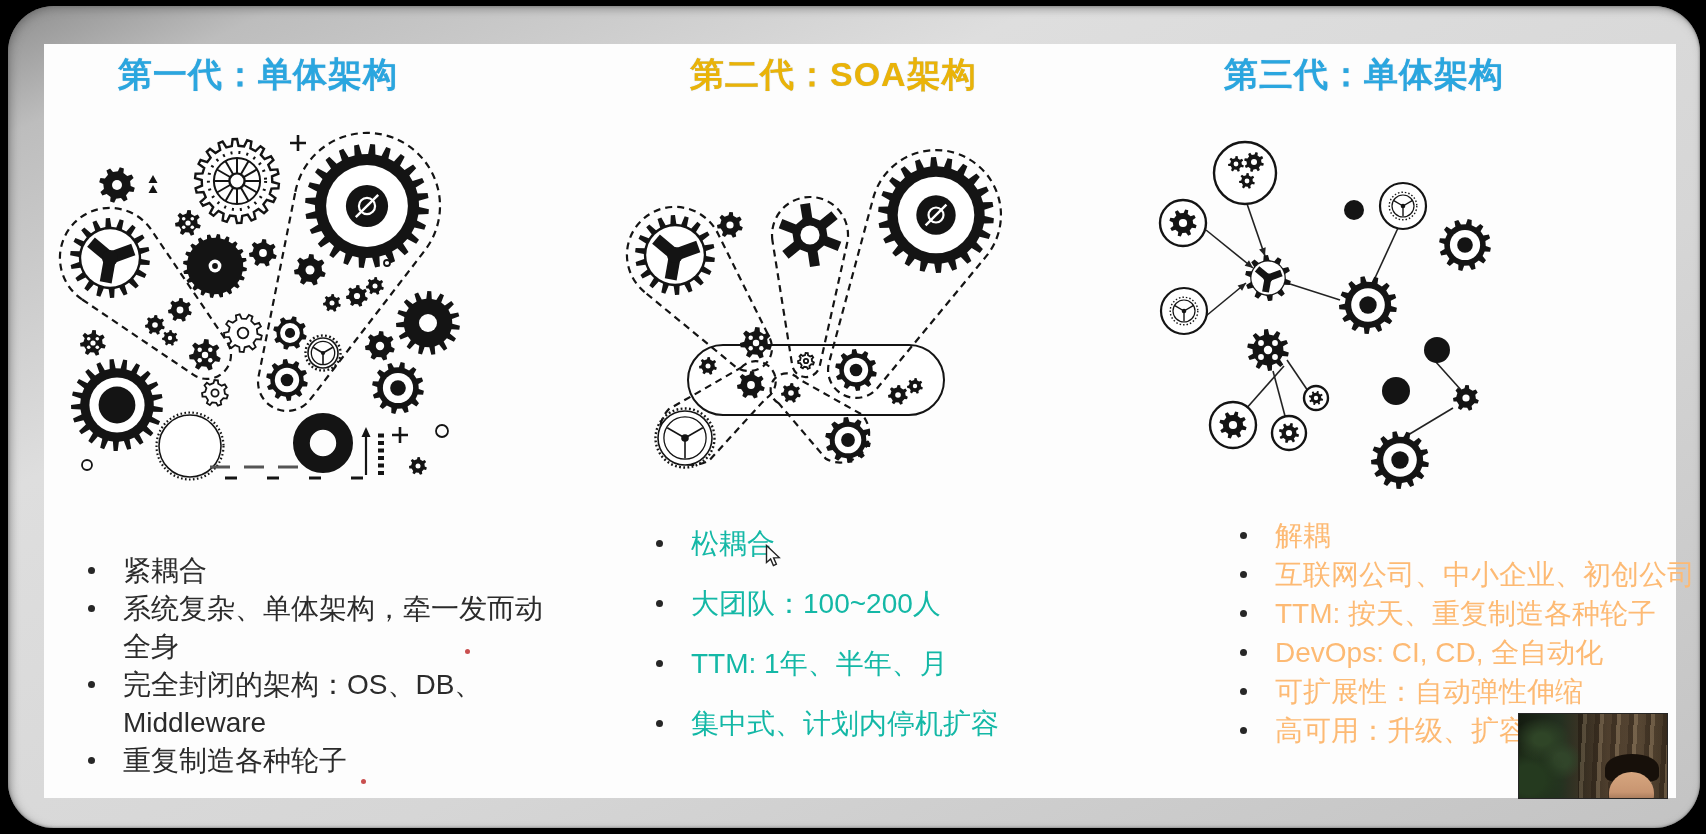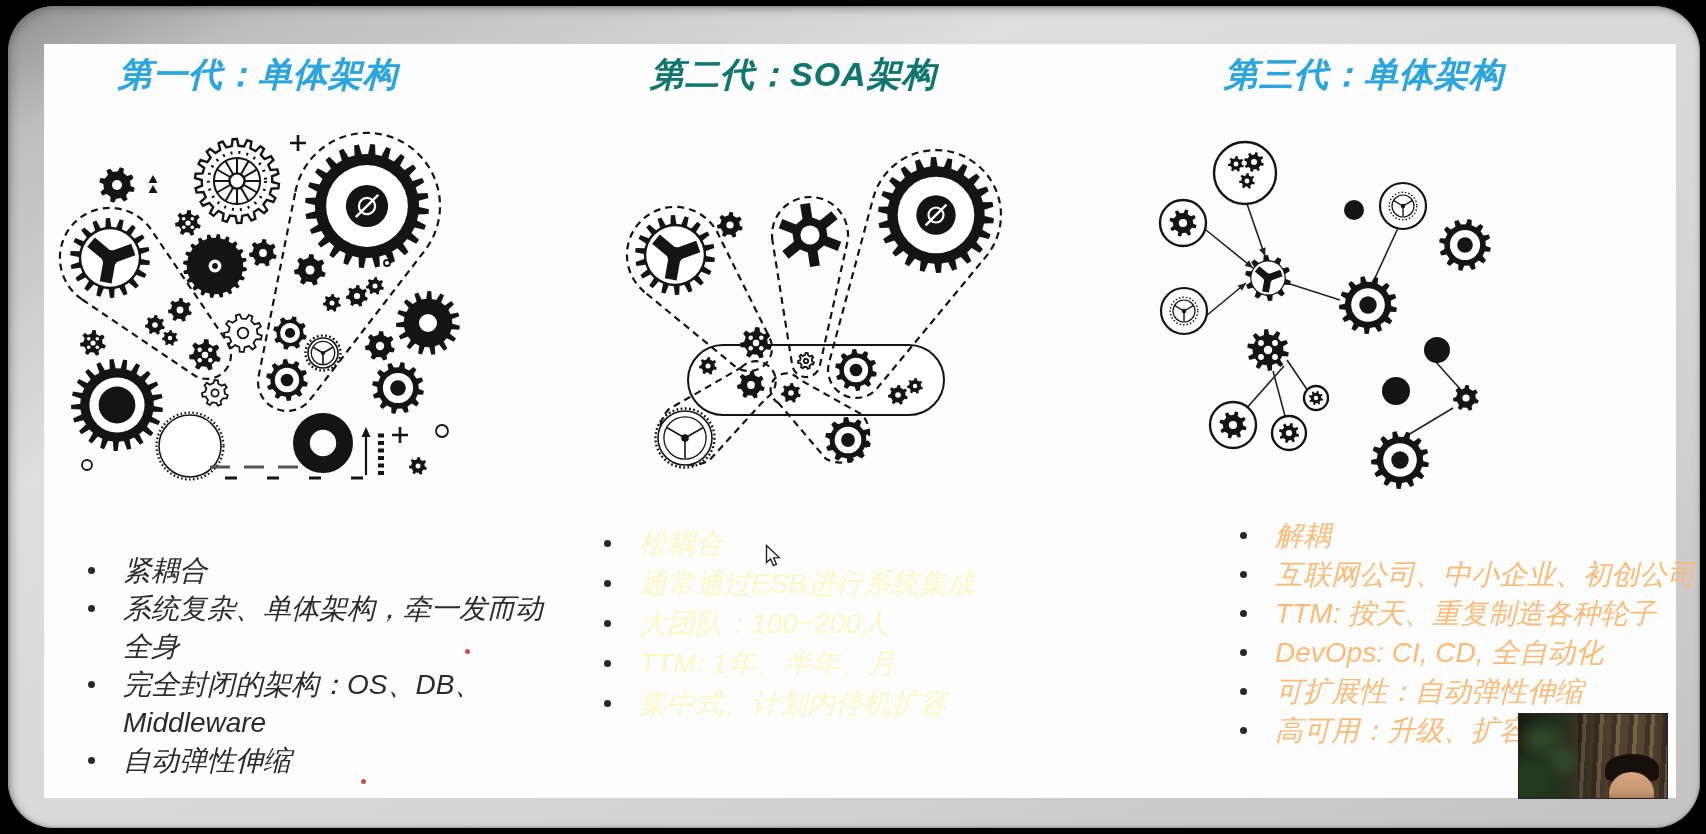--- a/index.html
+++ b/index.html
@@ -1,18 +1,18 @@
 <!DOCTYPE html>
 <html><head>
 <meta charset="utf-8">
 <style>
   html,body{margin:0;padding:0;background:#000;}
   body{width:1706px;height:834px;position:relative;overflow:hidden;
        font-family:"Liberation Sans","DejaVu Sans",sans-serif;}
-  .stage{position:absolute;left:0;top:0;width:1706px;height:834px;background:#000;font-style:italic;}
+  .stage{position:absolute;left:0;top:0;width:1706px;height:834px;background:#000;}
   .window{position:absolute;left:8px;top:6px;width:1692px;height:822px;border-radius:46px;
           background:linear-gradient(155deg,#8f8f8f 0%,#bdbdbd 8%,#dedede 30%,#d6d6d6 62%,#c3c3c3 100%);
           box-shadow:inset 0 0 3px #6d6d6d, inset 3px 3px 8px rgba(95,95,95,.55);}
   .slide{position:absolute;left:36px;top:38px;width:1632px;height:754px;background:#fdfdfd;}
   .col-title{position:absolute;top:52px;font-size:34px;font-weight:700;letter-spacing:1px;
              text-shadow:0 0 1px rgba(20,90,150,.35);white-space:nowrap;}
   .col-list{position:absolute;display:flex;flex-direction:column;}
   .bullet{display:flex;align-items:flex-start;}
   .bdot{flex:0 0 auto;width:7px;height:7px;border-radius:50%;background:#272727;
         margin-right:28px;margin-top:calc(var(--lh) / 2 - 4px);}
@@ -35,21 +35,21 @@
 </style>
 </head>
 <body>
 
 <div class="stage">
   <div class="window">
     <div class="slide"></div>
   </div>
 
   <div class="col-title" style="left: 118px; color: rgb(42, 166, 223);">第一代：单体架构</div>
-  <div class="col-title" style="left: 650px; color: #0f766e;">第二代：SOA架构</div>
+  <div class="col-title" style="left: 690px; color: #eab308;">第二代：SOA架构</div>
   <div class="col-title" style="left: 1224px; color: rgb(42, 166, 223);">第三代：单体架构</div>
 
   <svg class="diagram" id="diagram-0" width="440" height="395" viewBox="0 0 440 395" style="left: 50px; top: 103px;">
       <path d="M32.0 196.4 A50.0 50.0 0 1 1 101.4 127.0 L176.9 238.6 A24.0 24.0 0 0 1 143.6 271.9 Z" fill="none" stroke="#141414" stroke-width="2.2" stroke-dasharray="7 5"></path>
       <path d="M245.4 88.7 A73.0 73.0 0 1 1 374.8 147.5 L260.0 296.7 A29.0 29.0 0 0 1 208.6 273.3 Z" fill="none" stroke="#141414" stroke-width="2.2" stroke-dasharray="7 5"></path>
       <g>
         <path d="M80.7 82.9 L84.8 84.8 L83.6 88.9 L79.1 88.4 L76.0 92.3 L77.6 96.6 L73.9 98.6 L71.0 95.1 L66.1 95.7 L64.2 99.8 L60.1 98.6 L60.6 94.1 L56.7 91.0 L52.4 92.6 L50.4 88.9 L53.9 86.0 L53.3 81.1 L49.2 79.2 L50.4 75.1 L54.9 75.6 L58.0 71.7 L56.4 67.4 L60.1 65.4 L63.0 68.9 L67.9 68.3 L69.8 64.2 L73.9 65.4 L73.4 69.9 L77.3 73.0 L81.6 71.4 L83.6 75.1 L80.1 78.0 Z" fill="#141414"></path>
         <circle cx="67.0" cy="82.0" r="5.0" fill="#fff"></circle>
       </g>
       <g>
@@ -465,31 +465,27 @@
       <div class="bullet">
         <span class="bdot"></span>
         <span class="btxt">系统复杂、单体架构，牵一发而动全身</span>
       </div>
       <div class="bullet">
         <span class="bdot"></span>
         <span class="btxt">完全封闭的架构：OS、DB、Middleware</span>
       </div>
       <div class="bullet">
         <span class="bdot"></span>
-        <span class="btxt">自动弹性伸缩</span>
+        <span class="btxt">重复制造各种轮子</span>
       </div>
     </div>
-  <div class="col-list" id="list-1" style="left: 604px; top: 524px; --lh: 40px; --tw: 460px; color: #fef9c3;">
+  <div class="col-list" id="list-1" style="left: 656px; top: 524px; --lh: 40px; --tw: 460px; color: #14b8a6; gap: 20px;">
       <div class="bullet">
         <span class="bdot"></span>
         <span class="btxt">松耦合</span>
-      </div>
-      <div class="bullet">
-        <span class="bdot"></span>
-        <span class="btxt">通常通过ESB进行系统集成</span>
       </div>
       <div class="bullet">
         <span class="bdot"></span>
         <span class="btxt">大团队：100~200人</span>
       </div>
       <div class="bullet">
         <span class="bdot"></span>
         <span class="btxt">TTM: 1年、半年、月</span>
       </div>
       <div class="bullet">

